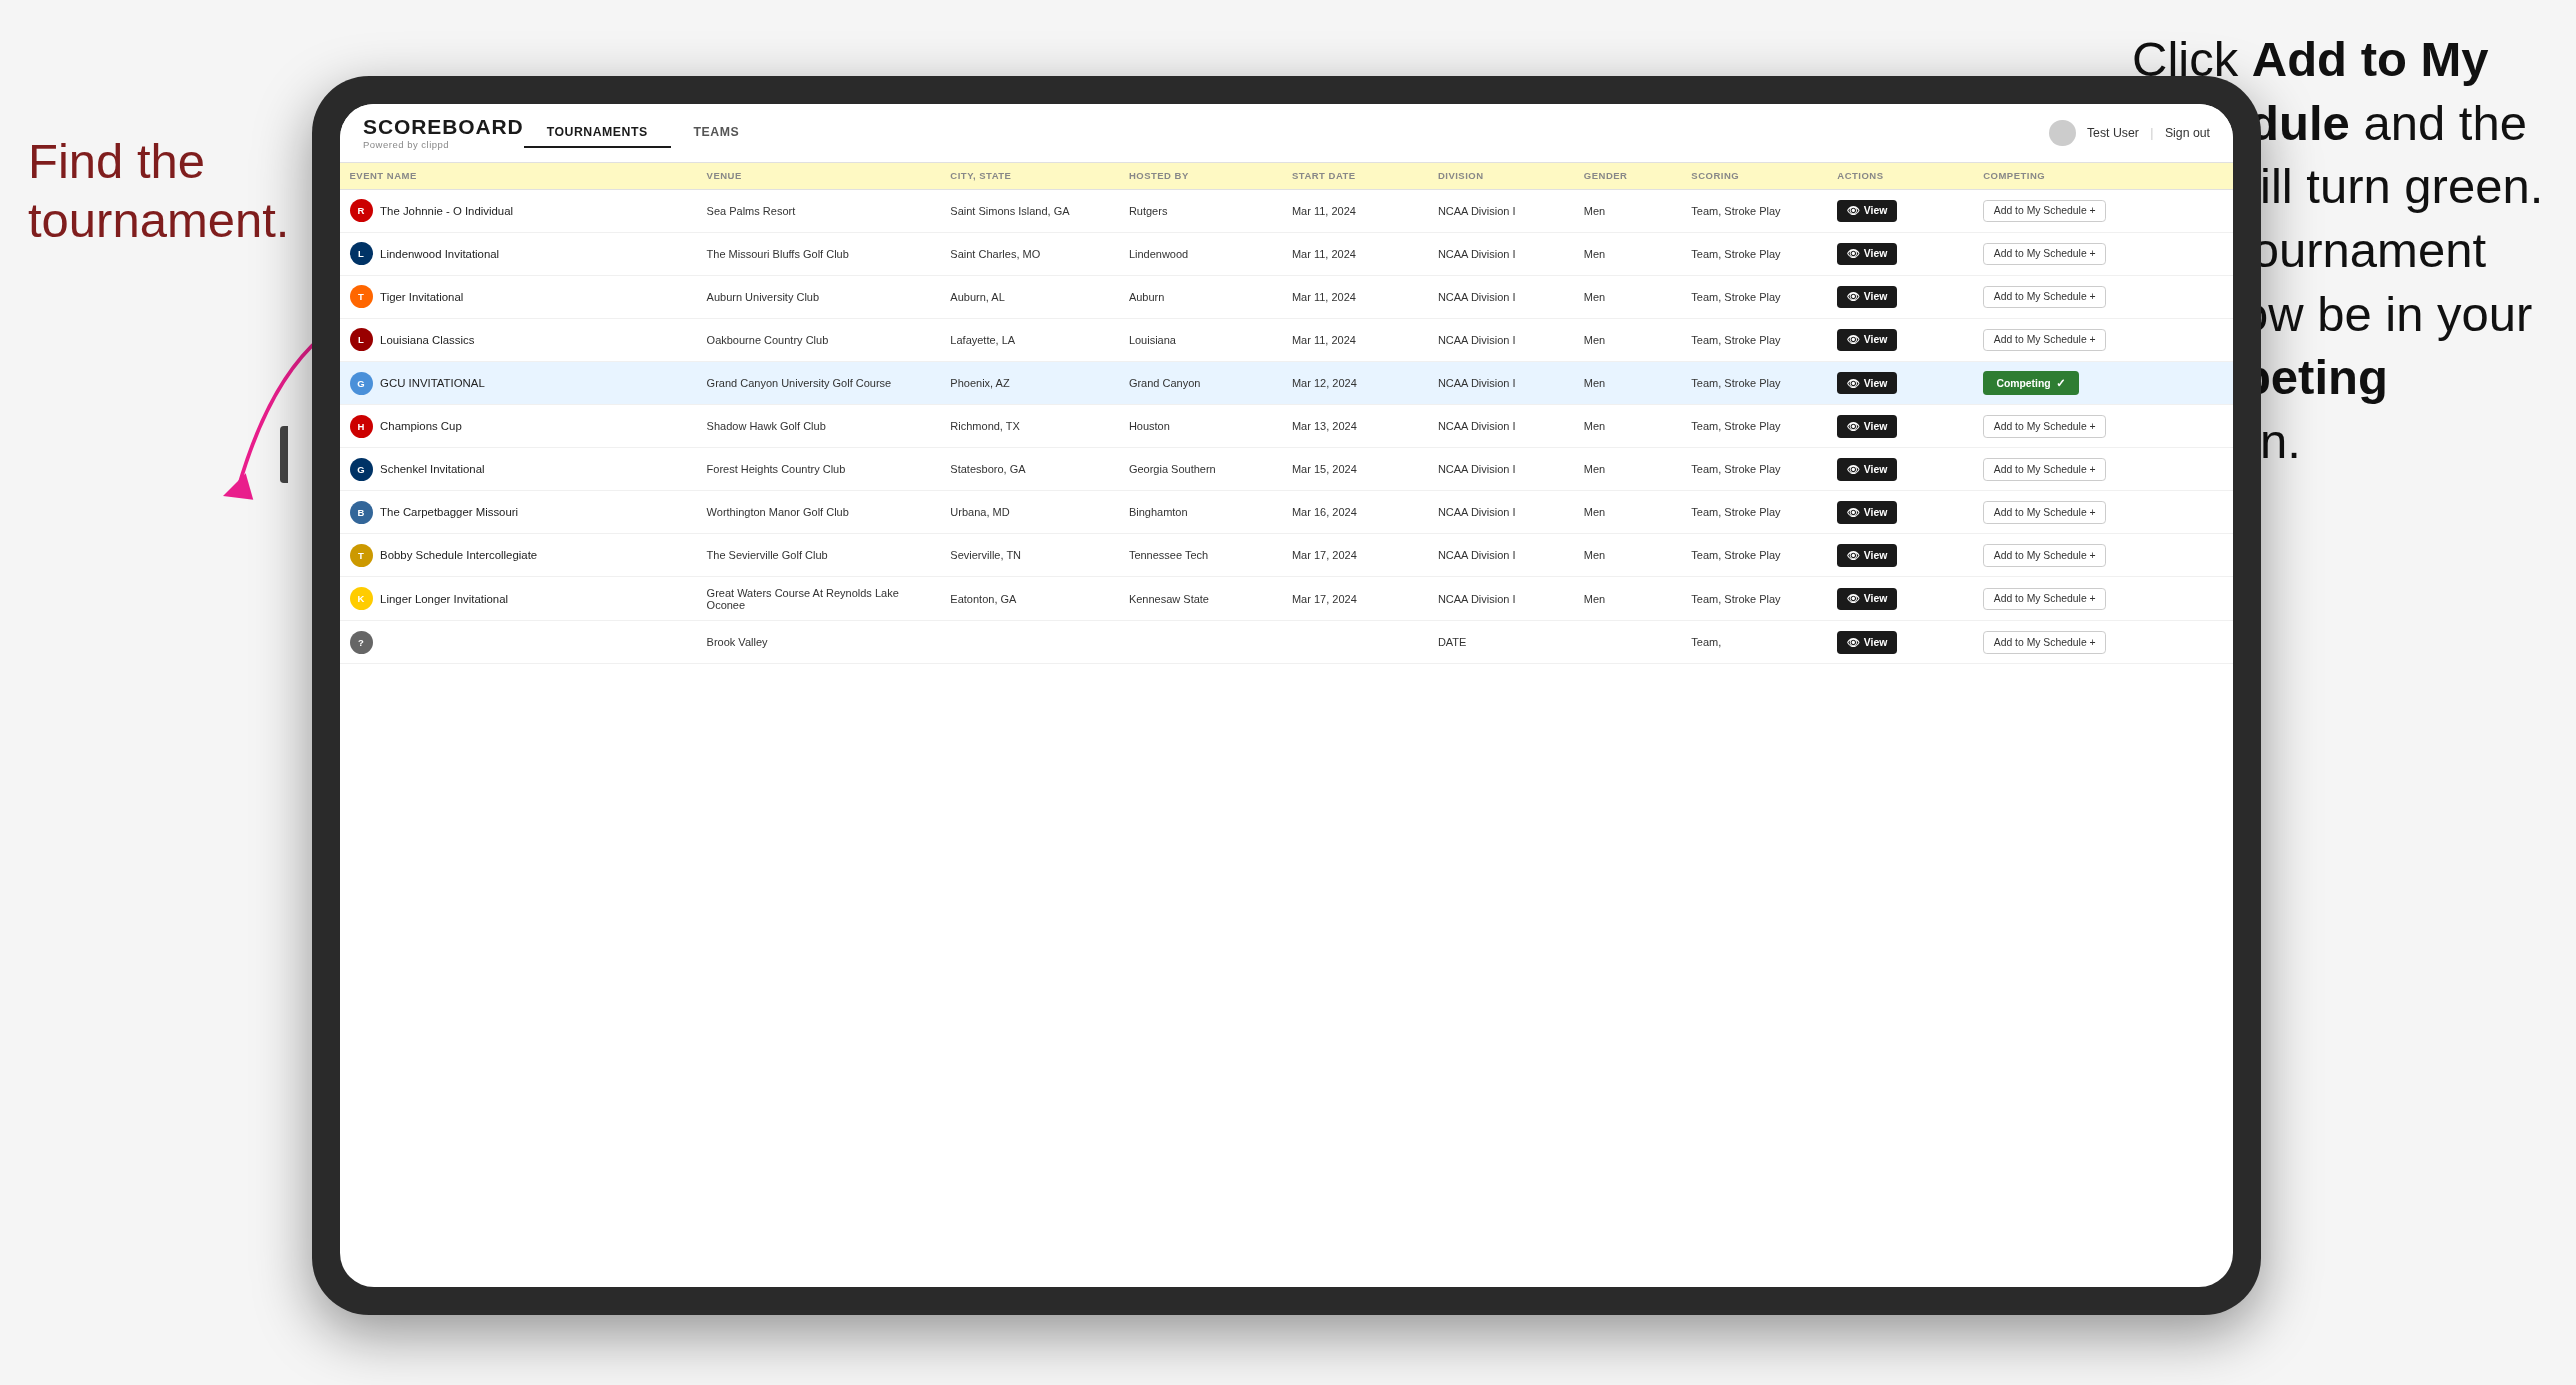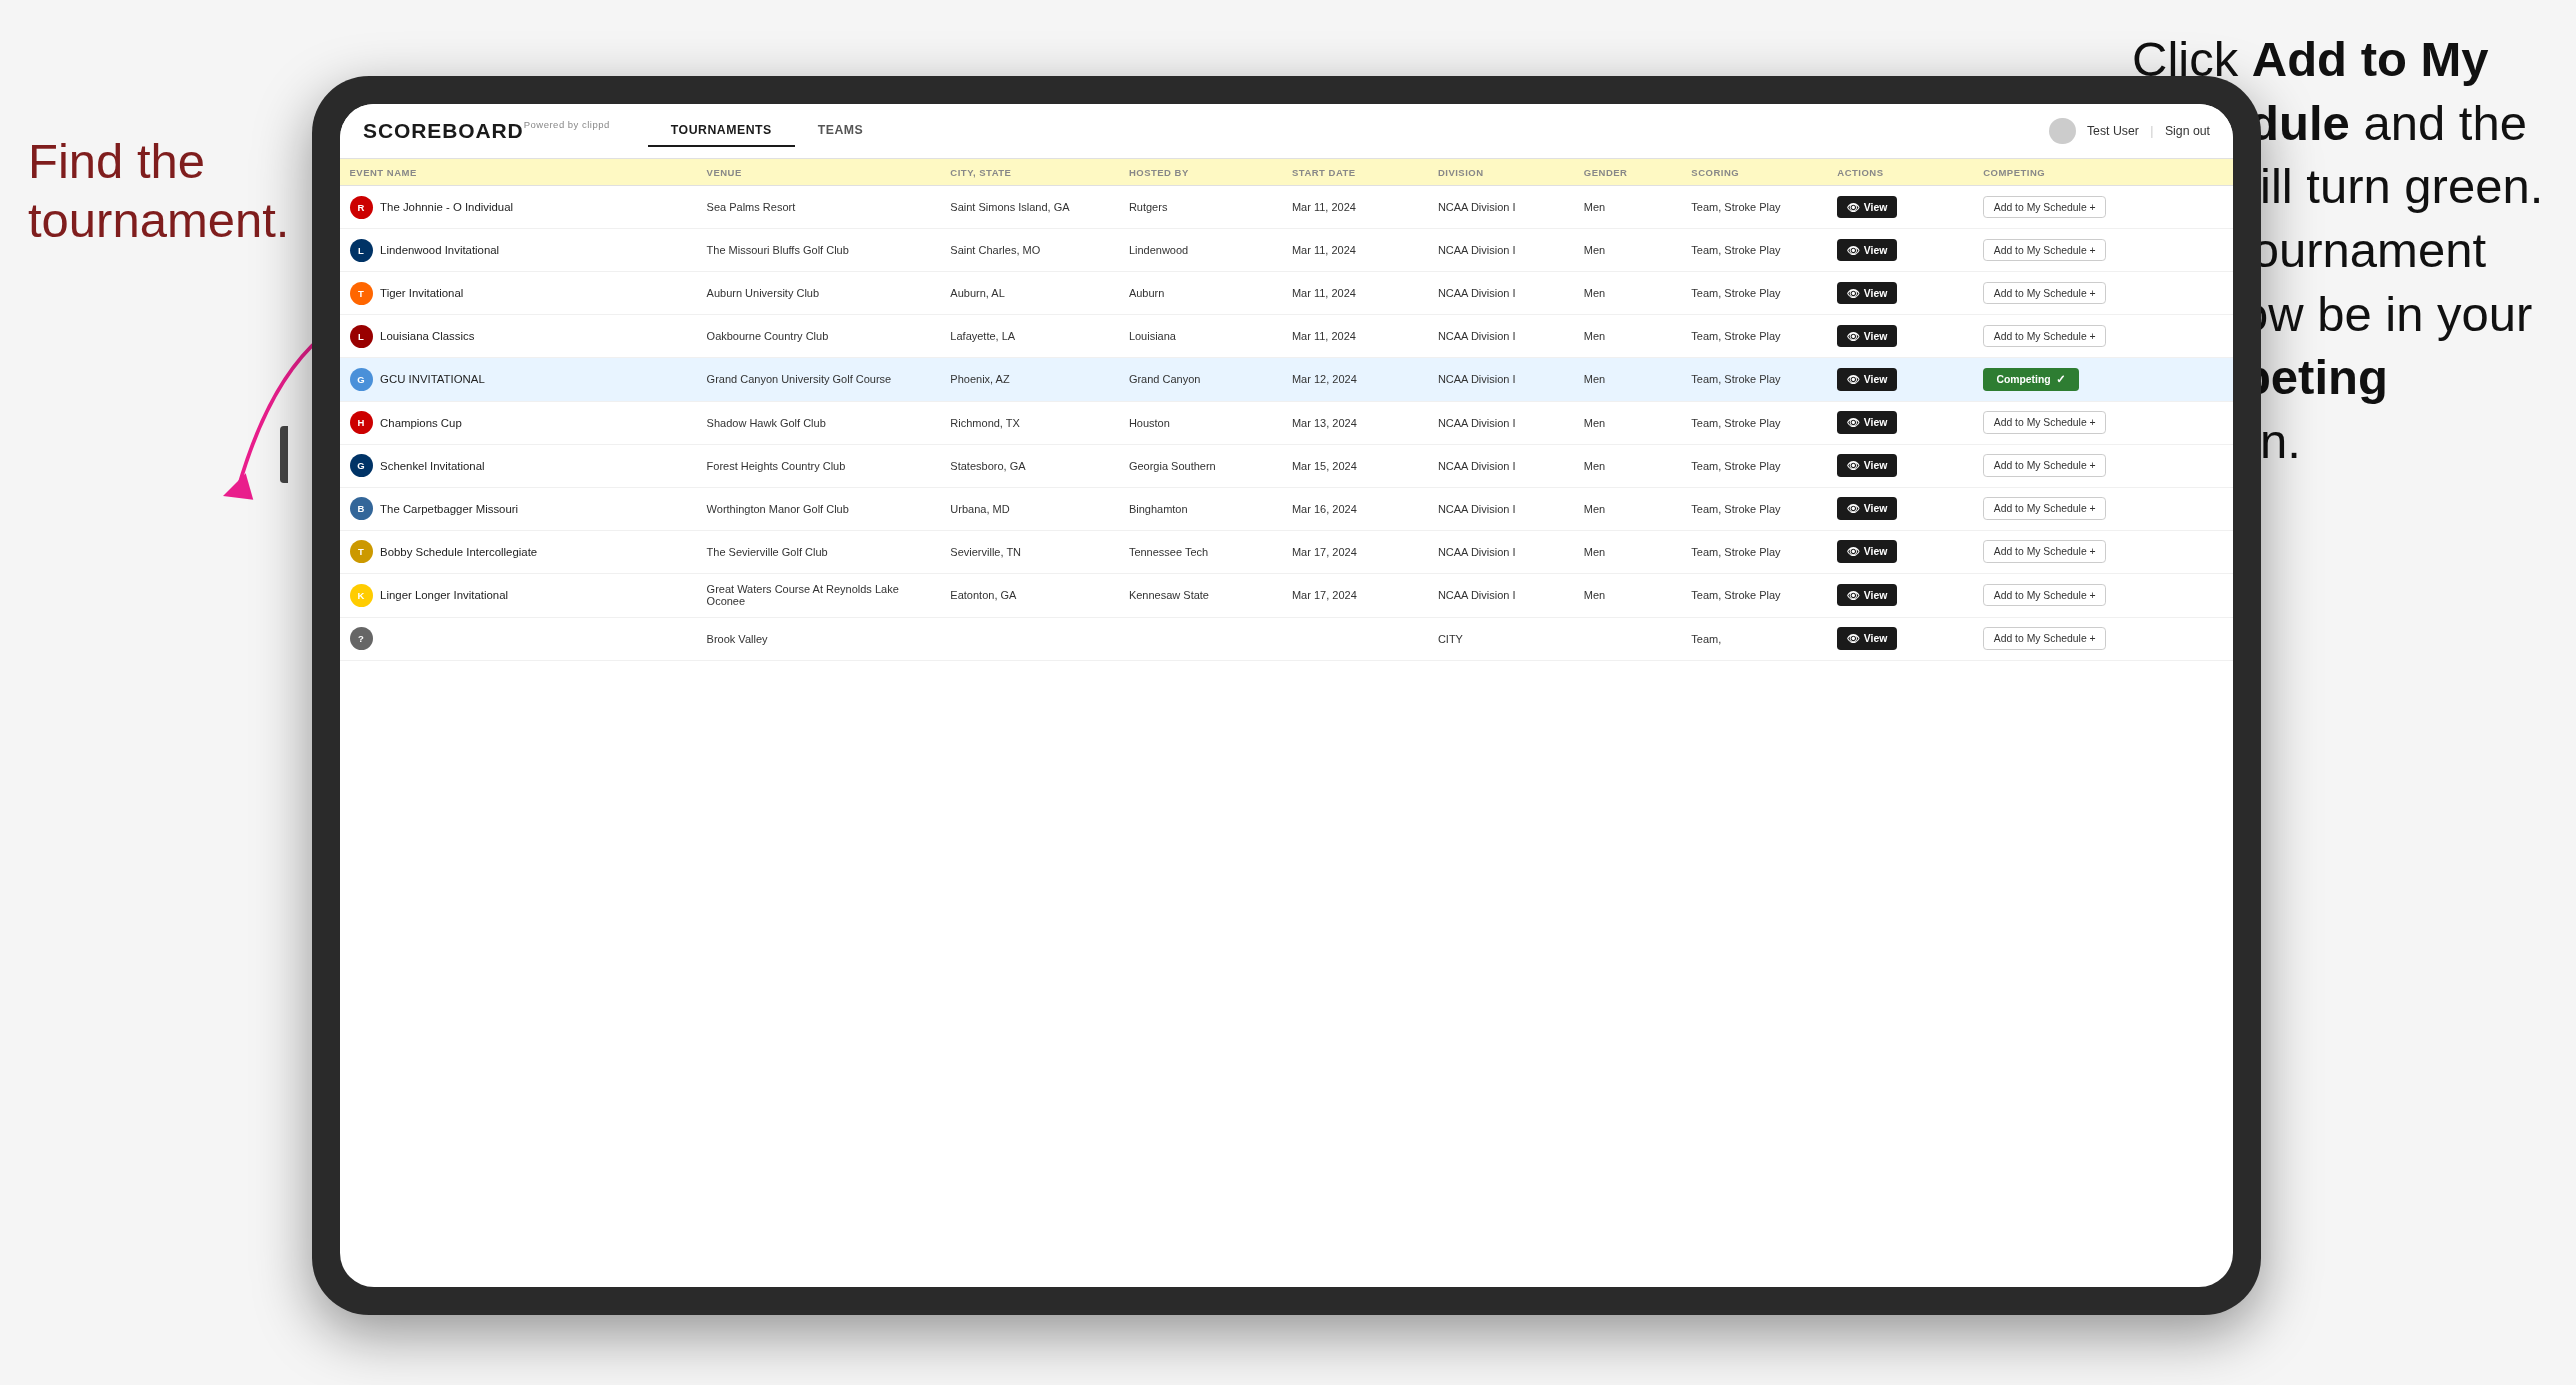--- a/index.html
+++ b/index.html
@@ -86,22 +86,21 @@
       display: flex;
       align-items: center;
       padding: 11.4px 23px;
       border-bottom: 0.9px solid #e0e0e0;
       background: #fff;
       flex-shrink: 0;
     }
 
     .logo-area {
       display: flex;
-      flex-direction: row;
-      margin-right: 38px;
+      flex-direction: column;
     }
     .logo-title {
       font-size: 21px;
       font-weight: 900;
       color: #1a1a1a;
       letter-spacing: 0.9px;
     }
     .logo-subtitle {
       font-size: 9.5px;
       color: #888;
@@ -521,21 +520,21 @@
               <td class="col-event">
                 <div class="event-name-cell">
                   <div class="team-logo-placeholder" style="background: rgb(102, 102, 102);">?</div>
                   <span class="event-name-text"></span>
                 </div>
               </td>
               <td>Brook Valley</td>
               <td></td>
               <td></td>
               <td></td>
-              <td>CITY</td>
+              <td>DATE</td>
               <td></td>
               <td>Team,</td>
               <td class="col-actions"><button class="view-btn"><span class="eye-icon">👁</span> View</button></td>
               <td class="col-competing"><button class="add-schedule-btn">Add to My Schedule +</button></td>
             </tr>
           </tbody>
       </table>
     </div>
 
   </div>

